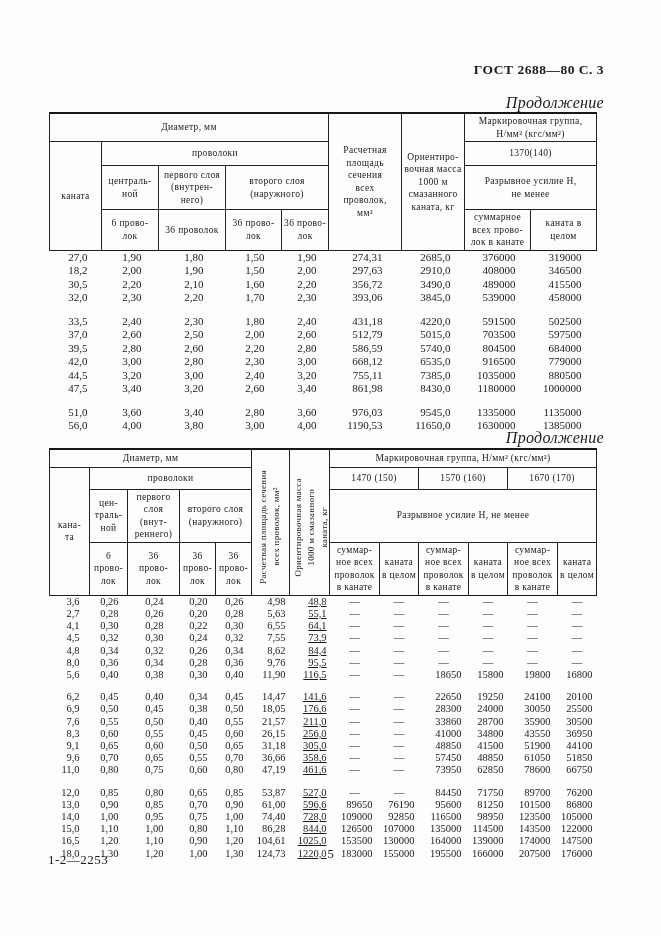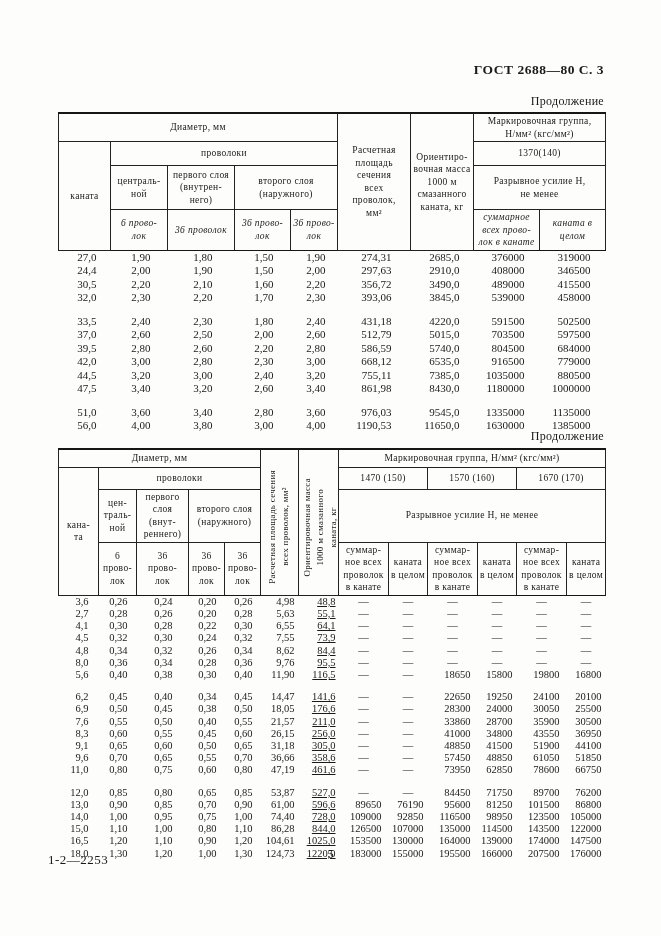--- a/index.html
+++ b/index.html
@@ -12,27 +12,27 @@
     overflow:hidden;
   }
   .page{position:absolute;inset:0;}
 
   .doc-ref{
     position:absolute;top:62px;right:57px;
     font-size:13.5px;font-weight:bold;letter-spacing:.5px;
   }
   .cont{
     position:absolute;right:57px;
-    font-size:12px;letter-spacing:.3px;text-align:center;
+    font-size:16px;font-style:italic;letter-spacing:.3px;text-align:center;
   }
   .cont1{top:94px;}
   .cont2{top:429px;}
 
   table.gtable{
-    position:absolute;left:58px;
+    position:absolute;left:49px;
     width:547px;
     border-collapse:collapse;
     table-layout:fixed;
     border-top:2.4px solid #161616;
   }
   #t1{top:112px;}
   #t2{top:448px;}
 
   .gtable thead td{
     border:1px solid #222;
@@ -43,21 +43,21 @@
     letter-spacing:.35px;
     white-space:pre-line;
     padding:1px 2px;
   }
   .gtable thead tr:last-child td{border-bottom:1.4px solid #161616;}
   .ls1{letter-spacing:1px;}
 
   #t1 thead tr:nth-child(1){height:20px;}
   #t1 thead tr:nth-child(2){height:24px;}
   #t1 thead tr:nth-child(3){height:44px;}
-  #t1 thead tr:nth-child(4){height:38px;font-style:italic;}
+  #t1 thead tr:nth-child(4){height:38px;}
 
   #t2 thead tr:nth-child(1){height:18px;}
   #t2 thead tr:nth-child(2){height:22px;}
   #t2 thead tr:nth-child(3){height:46px;}
   #t2 thead tr:nth-child(4){height:40px;}
 
   .vcell{padding:0;}
   .vtext{
     display:inline-block;
     writing-mode:vertical-rl;
@@ -189,21 +189,21 @@
           <td>1,90</td>
           <td>1,80</td>
           <td>1,50</td>
           <td>1,90</td>
           <td>274,31</td>
           <td>2685,0</td>
           <td>376000</td>
           <td>319000</td>
         </tr>
         <tr>
-          <td>24,4</td>
+          <td>18,2</td>
           <td>2,00</td>
           <td>1,90</td>
           <td>1,50</td>
           <td>2,00</td>
           <td>297,63</td>
           <td>2910,0</td>
           <td>408000</td>
           <td>346500</td>
         </tr>
         <tr>

